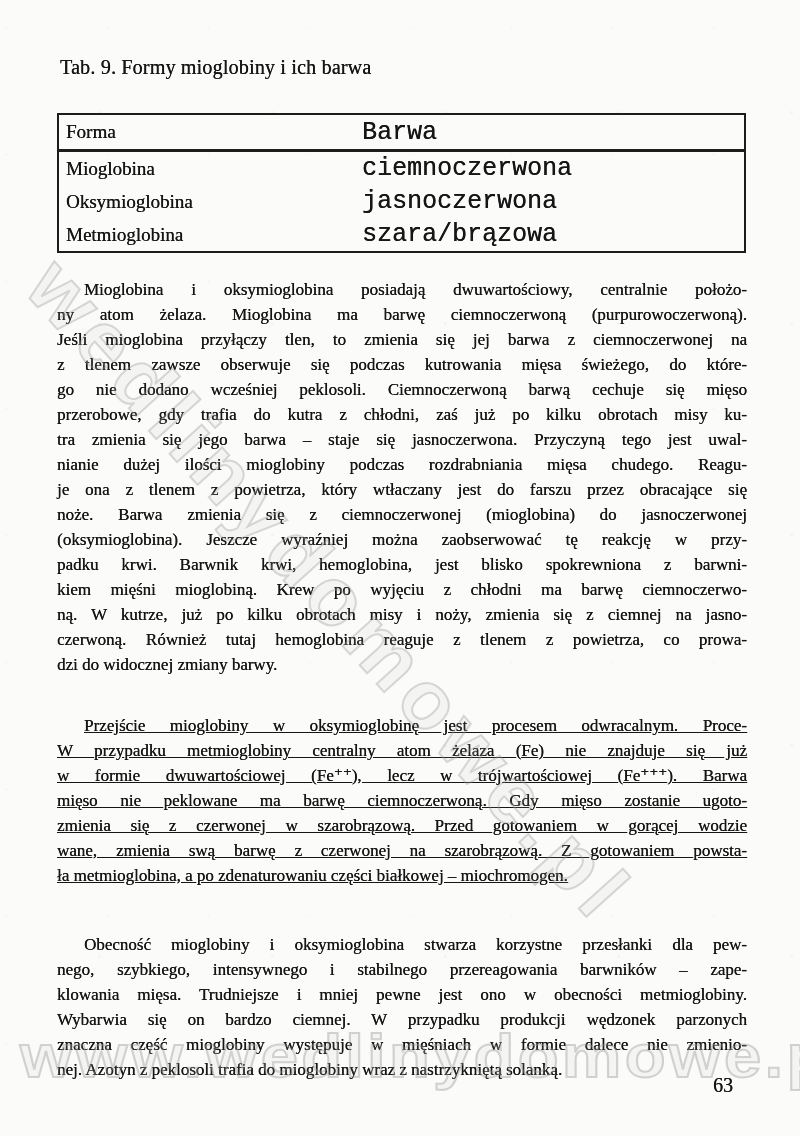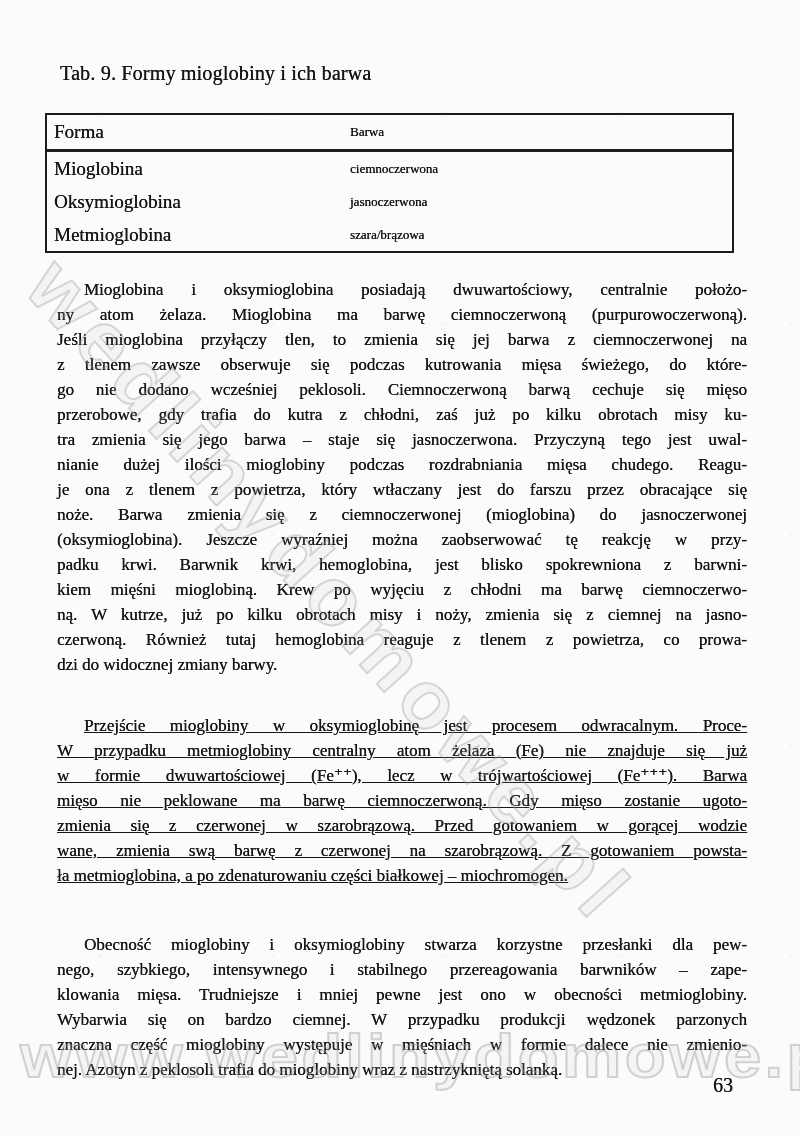--- a/index.html
+++ b/index.html
@@ -10,30 +10,30 @@
       radial-gradient(circle, rgba(0,0,0,0.030) 1.2px, transparent 1.7px),
       radial-gradient(circle, rgba(0,0,0,0.020) 1px, transparent 1.4px);
     background-size:173px 211px, 101px 127px;
     background-position:13px 7px, 57px 91px;
     font-family:"Liberation Serif","DejaVu Serif",serif;
     color:#161616;
   }
   .page{position:absolute;inset:0;}
 
   
-  .caption{position:absolute;left:60px;top:62px;font-size:20px;letter-spacing:0.2px;
+  .caption{position:absolute;left:60px;top:56px;font-size:20px;letter-spacing:0.2px;
            text-shadow:0.25px 0 0 currentColor;z-index:2;}
 
   
-  .tbl{position:absolute;left:45px;top:113px;width:685px;border:2px solid #1c1c1c;
+  .tbl{position:absolute;left:57px;top:113px;width:685px;border:2px solid #1c1c1c;
        background:transparent;z-index:2;}
   .thead{display:flex;align-items:center;height:34px;border-bottom:3px solid #1c1c1c;}
   .trow{display:flex;align-items:center;height:33px;}
   .cell1{width:296px;padding-left:7px;font-size:19px;text-shadow:0.25px 0 0 currentColor;}
-  .cell2{flex:1;font-size:13px;text-shadow:0.25px 0 0 currentColor;}
+  .cell2{flex:1;font-size:25px;text-shadow:0.25px 0 0 currentColor;font-family:Liberation Mono, monospace;}
 
   
   .para{position:absolute;left:57px;width:690px;font-size:17px;line-height:25px;z-index:2;}
   .p1{top:277px;} .p2{top:713px;text-decoration:underline;} .p3{top:932px;}
   .line{height:25px;text-align:justify;text-align-last:justify;
         text-shadow:0.25px 0 0 currentColor;}
   .ind{text-indent:27px;}
   .noj{text-align-last:left;}
 
   
@@ -103,21 +103,21 @@
     <div class="line ind">Przejście mioglobiny w oksymioglobinę jest procesem odwracalnym. Proce-</div>
     <div class="line">W przypadku metmioglobiny centralny atom żelaza (Fe) nie znajduje się już</div>
     <div class="line">w formie dwuwartościowej (Fe⁺⁺), lecz w trójwartościowej (Fe⁺⁺⁺). Barwa</div>
     <div class="line">mięso nie peklowane ma barwę ciemnoczerwoną. Gdy mięso zostanie ugoto-</div>
     <div class="line">zmienia się z czerwonej w szarobrązową. Przed gotowaniem w gorącej wodzie</div>
     <div class="line">wane, zmienia swą barwę z czerwonej na szarobrązową. Z gotowaniem powsta-</div>
     <div class="line noj">ła metmioglobina, a po zdenaturowaniu części białkowej – miochromogen.</div>
   </div>
 
   <div class="para p3">
-    <div class="line ind">Obecność mioglobiny i oksymioglobiny stwarza korzystne przesłanki dla pew-</div>
+    <div class="line ind">Obecność mioglobiny i oksymioglobina stwarza korzystne przesłanki dla pew-</div>
     <div class="line">nego, szybkiego, intensywnego i stabilnego przereagowania barwników – zape-</div>
     <div class="line">klowania mięsa. Trudniejsze i mniej pewne jest ono w obecności metmioglobiny.</div>
     <div class="line">Wybarwia się on bardzo ciemnej. W przypadku produkcji wędzonek parzonych</div>
     <div class="line">znaczna część mioglobiny występuje w mięśniach w formie dalece nie zmienio-</div>
     <div class="line noj">nej. Azotyn z peklosoli trafia do mioglobiny wraz z nastrzykniętą solanką.</div>
   </div>
 
   <div class="pageno">63</div>
 
 </div>

